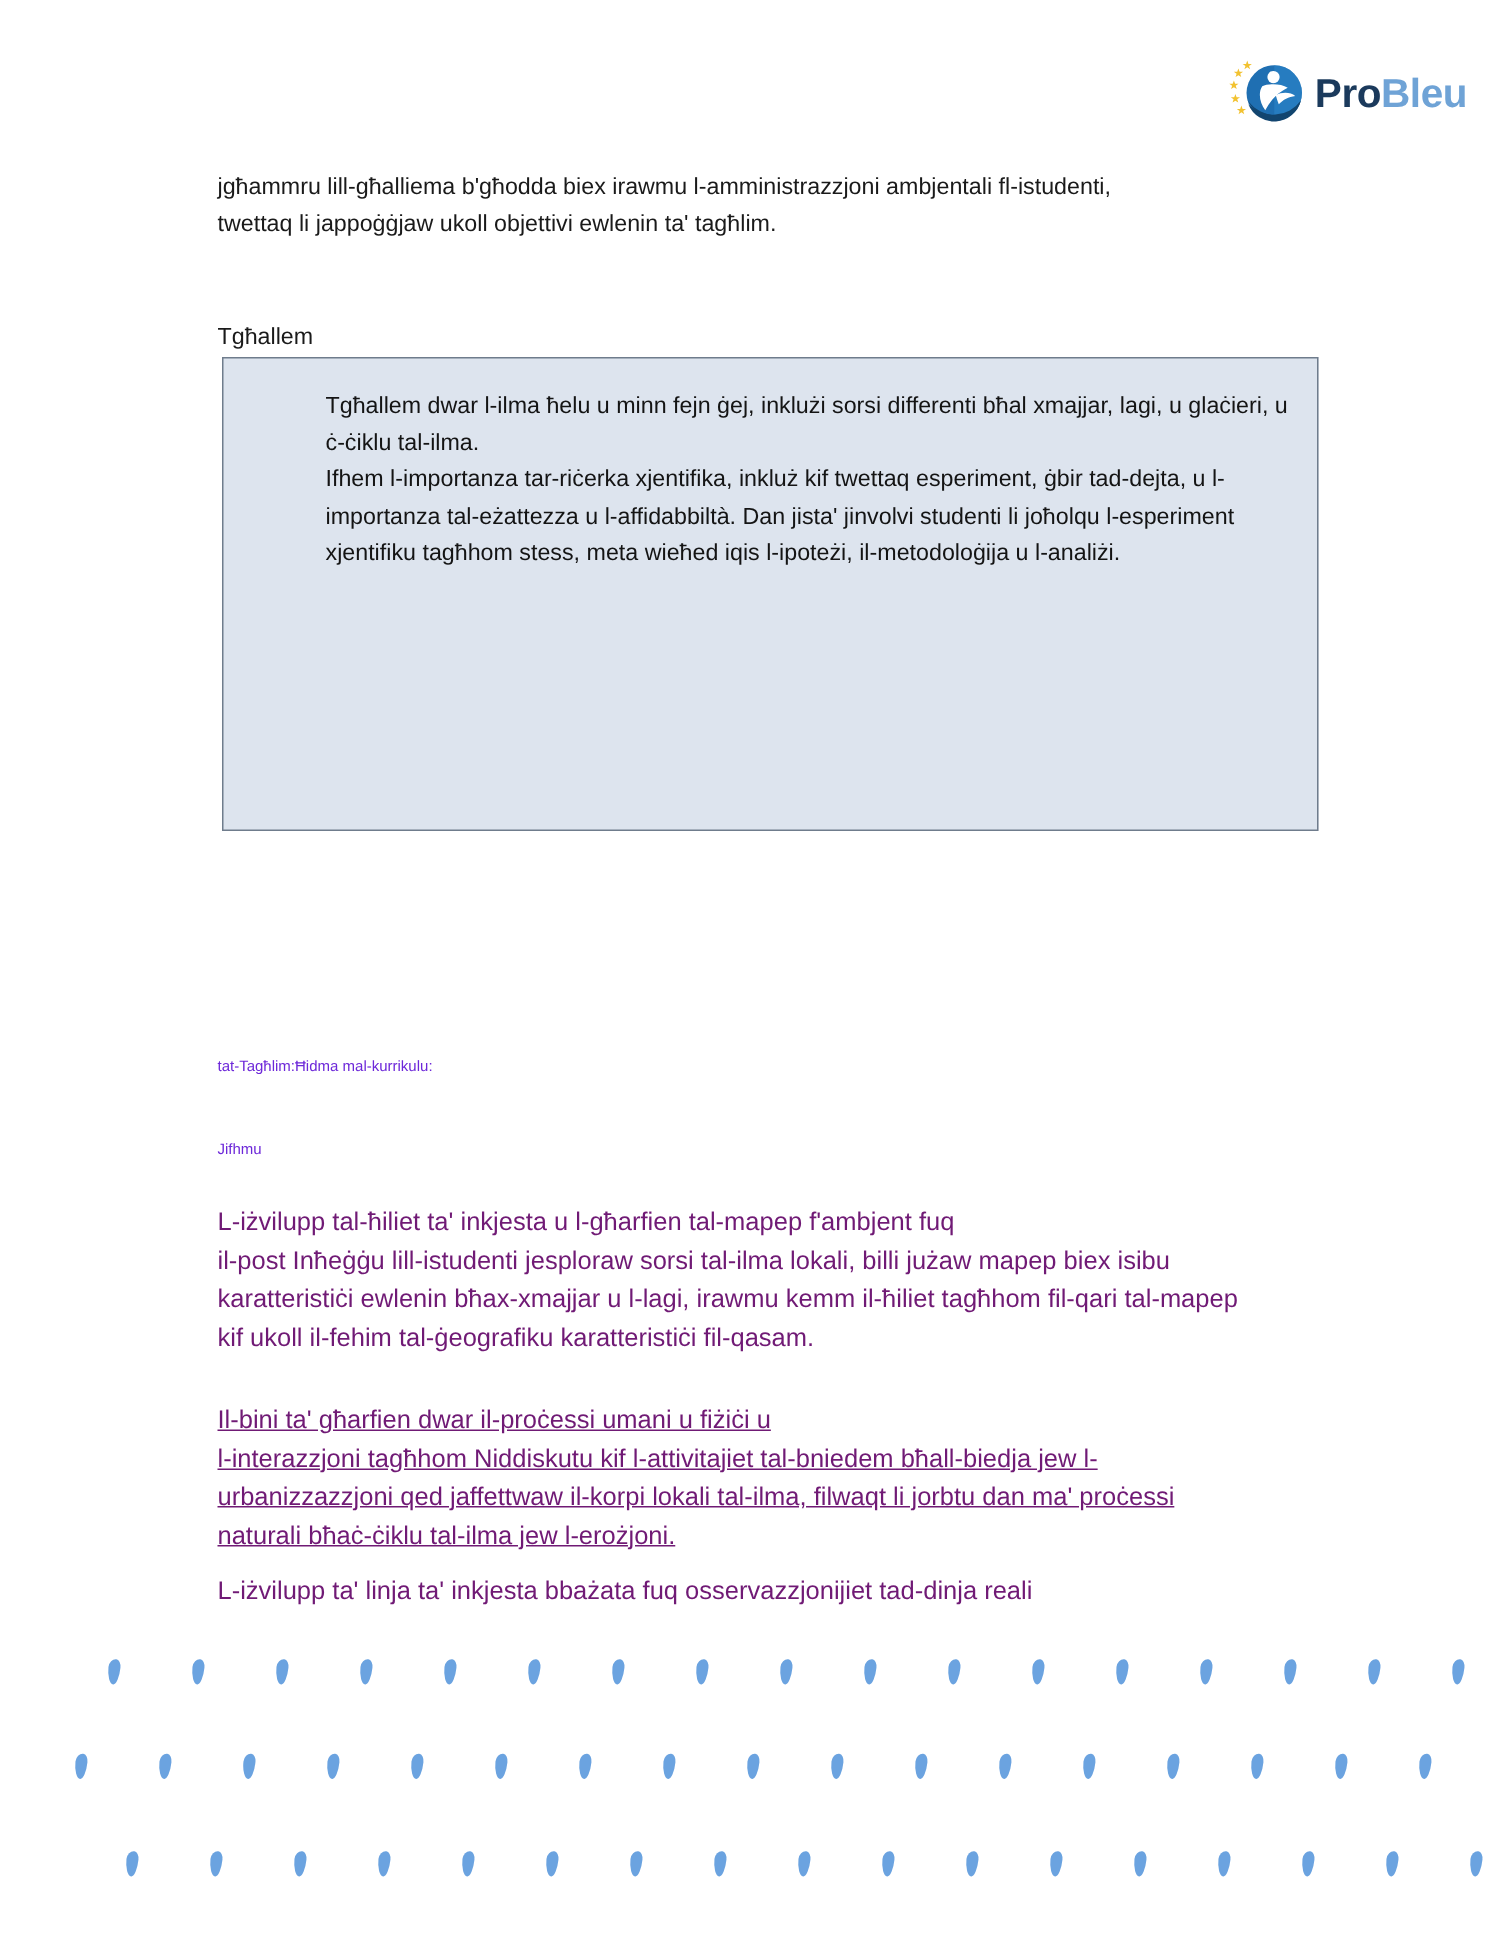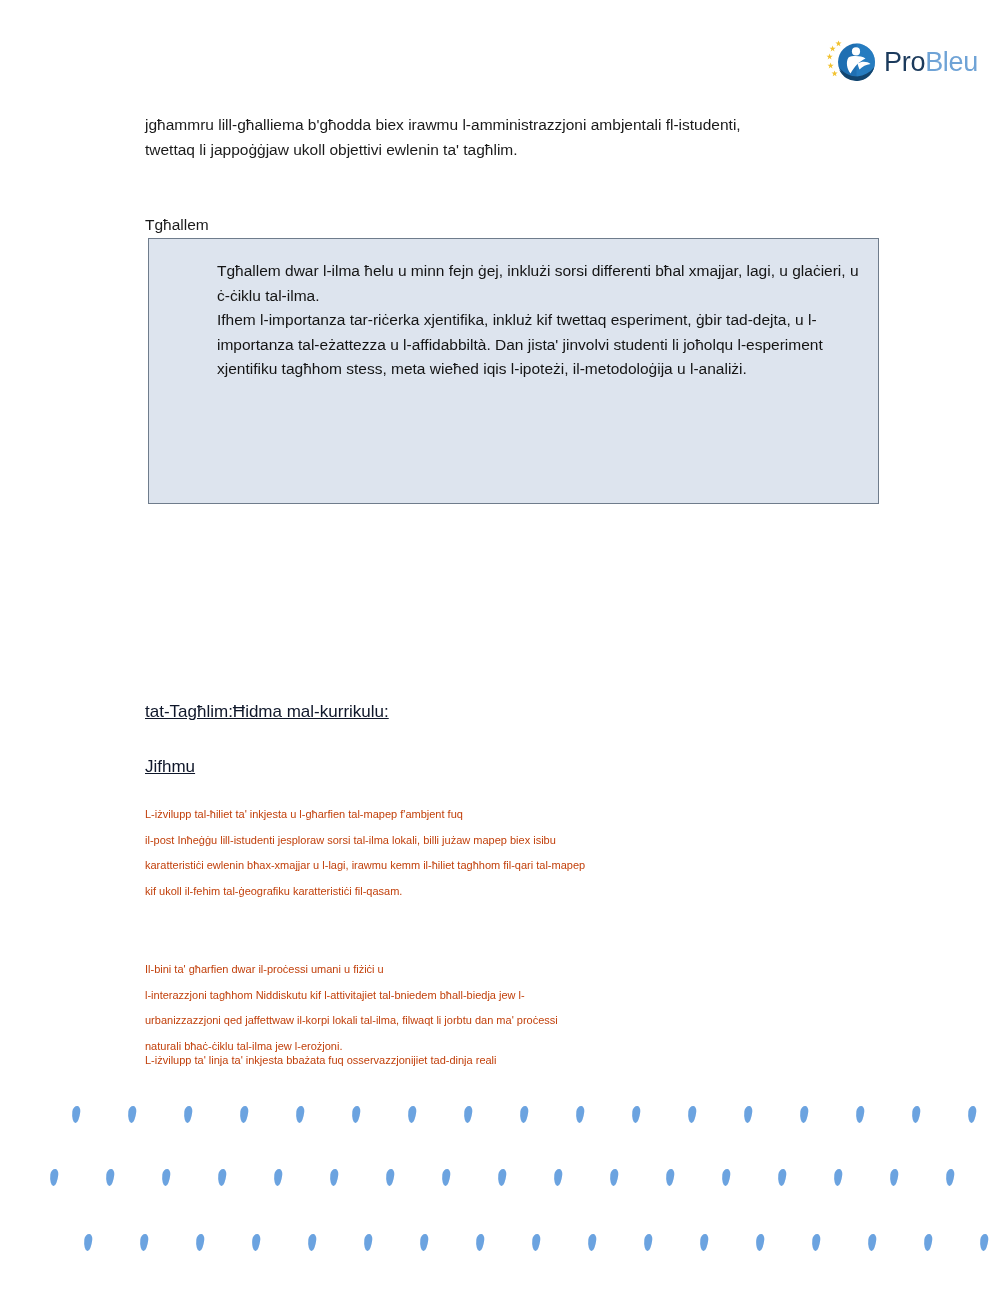--- a/index.html
+++ b/index.html
@@ -32,21 +32,21 @@
     align-items: center;
     gap: 6px;
   }
   .logo-mark {
     width: 52px;
     height: 52px;
     display: block;
   }
   .logo-text {
     font-size: 27px;
-    font-weight: normal;
+    font-weight: bold;
     letter-spacing: -0.3px;
     line-height: 1;
     white-space: nowrap;
   }
   .logo-text .pro { color: #1b3a5c; }
   .logo-text .bleu { color: #6fa3d6; }
   .para {
     font-size: 15.5px;
     line-height: 25px;
     color: #1a1a1a;
@@ -68,60 +68,59 @@
     line-height: 22px;
     color: #1a1a1a;
   }
 
   
   .results-box {
     position: absolute;
     left: 148px;
     top: 238px;
     width: 731px;
-    height: 266px;
+    height: 316px;
     background: #dde4ee;
     border: 1px solid #6f7c8c;
     box-sizing: border-box;
   }
   .results-list {
     margin: 0;
     padding: 20px 14px 0 68px;
     list-style: none;
   }
   .results-list li {
     font-size: 15.5px;
     line-height: 24.5px;
     color: #141414;
     margin: 0 0 0 0;
   }
 
   
   .section-heading {
     position: absolute;
     left: 145px;
-    font-size: 17px;
+    font-size: 10px;
     line-height: 24px;
-    color: #0f172a;
-    text-decoration: underline;
+    color: #6d28d9;
   }
   .heading-curriculum { top: 700px; }
   .heading-science { top: 755px; }
 
   .block {
     position: absolute;
     left: 145px;
     width: 748px;
-    font-size: 11px;
+    font-size: 17px;
     line-height: 25.5px;
-    color: #c2410c;
+    color: #701a75;
     white-space: pre-line;
   }
   .block-1 { top: 802px; }
-  .block-2 { top: 957px; }
+  .block-2 { top: 934px; text-decoration: underline; }
   .block-3 { top: 1048px; }
 
   
   .droplet-footer {
     position: absolute;
     left: 0;
     bottom: 0;
     width: 1000px;
     height: 210px;
     pointer-events: none;

